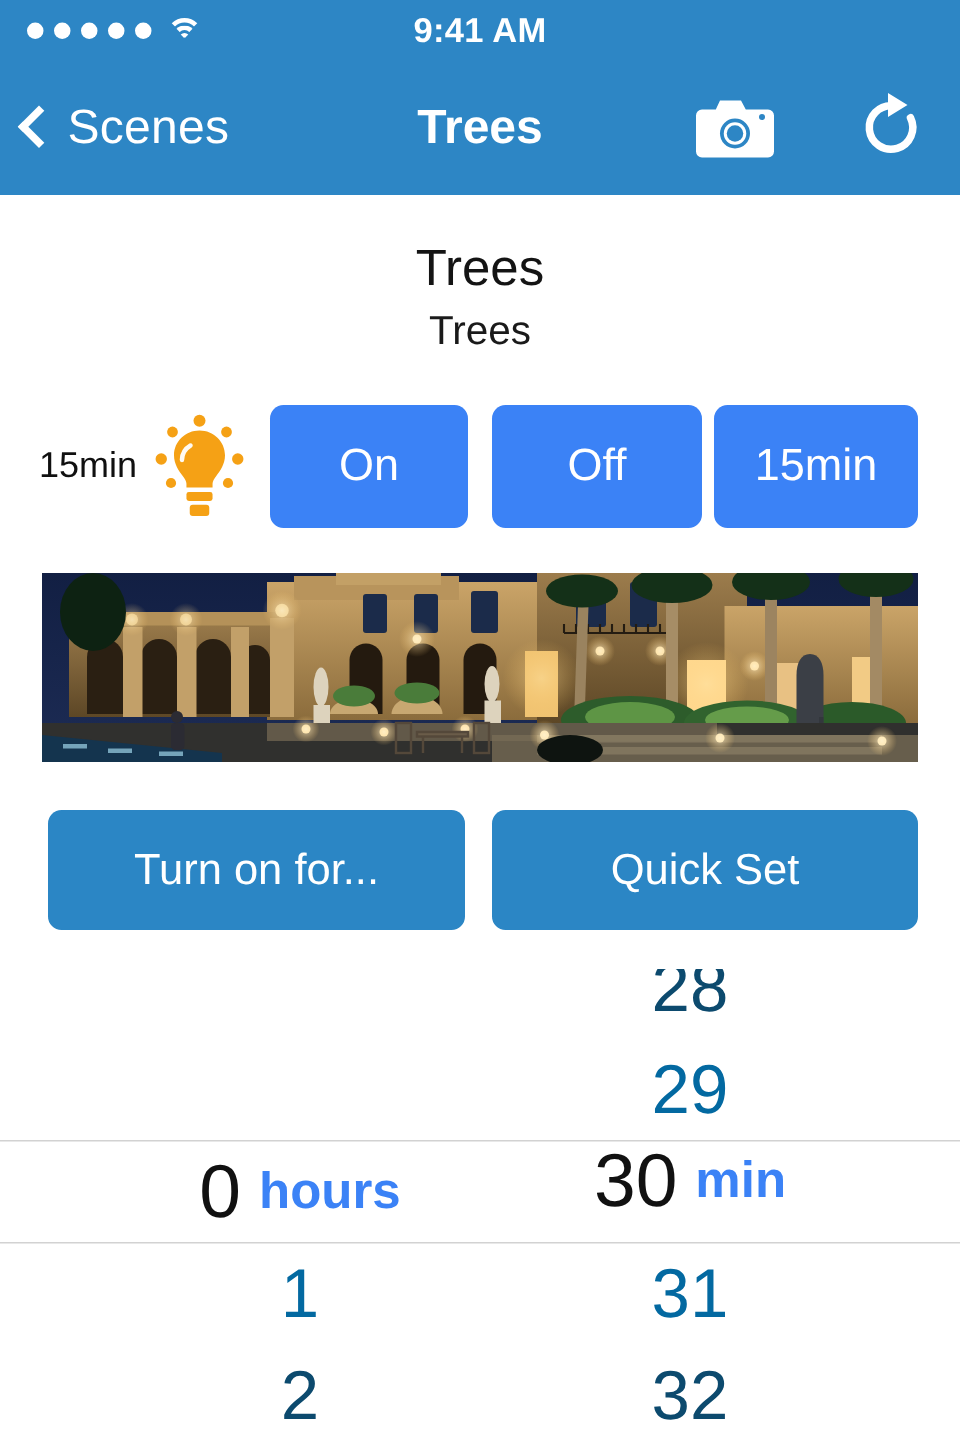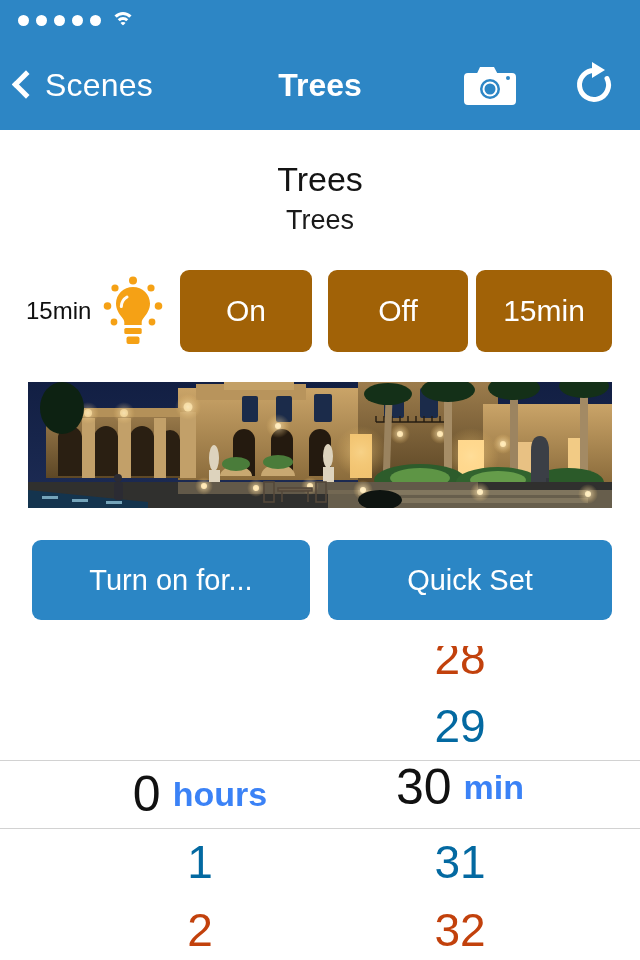--- a/index.html
+++ b/index.html
@@ -64,21 +64,21 @@
     font-size:34px; color:#141414; }
   .scene-sub   { position:absolute; top:205px; left:0; width:640px; text-align:center;
     font-size:27px; color:#1a1a1a; }
 
   
   .state-row { position:absolute; top:270px; left:0; width:640px; height:82px; }
   .state-label { position:absolute; left:26px; top:50%; transform:translateY(-50%);
     font-size:24px; color:#101010; }
   .bulb { position:absolute; left:102px; top:50%; transform:translateY(-50%); width:62px; height:70px; }
   .btn {
-    position:absolute; top:0; height:82px; background:#a16207; border:none;
+    position:absolute; top:0; height:82px; background:#3b82f6; border:none;
     border-radius:9px; color:#fff; font-size:30px; font-family:inherit;
     display:flex; align-items:center; justify-content:center; cursor:pointer;
   }
   .btn-on    { left:180px; width:132px; }
   .btn-off   { left:328px; width:140px; }
   .btn-15    { left:476px; width:136px; }
 
   
   .photo-wrap {
     position:absolute; left:28px; top:382px; width:584px; height:126px;
@@ -102,21 +102,21 @@
   .col-mins  { left:320px; width:280px; }
   .pk-row {
     position:absolute; left:0; width:280px; height:68px;
     display:flex; align-items:center; justify-content:center; gap:12px;
     font-size:46px; color:#a9a9a9; cursor:pointer;
   }
   .pk-row .unit { font-size:32px; }
   .pk-row.sel { color:#111; font-size:50px; }
   .pk-row.sel .unit { font-size:34px; font-weight:700; color:#3b82f6; }
   .pk-row.f1 { color:#0369a1; }
-  .pk-row.f2 { color:#c2410c; }
+  .pk-row.f2 { color:#0c4a6e; }
   .pk-row.f3 { color:#efefef; }
 
   .pk-line { position:absolute; left:0; width:640px; height:1px; background:#d2d2d2; }
   .pk-line.top { top:114px; }
   .pk-line.bot { top:182px; }
 </style>
 </head>
 <body>
 
 <div id="app">
@@ -129,20 +129,21 @@
           <i></i>
           <i></i>
           <i></i>
       </span>
       <span class="wifi">
         <span class="w1"></span>
           <span class="w2"></span>
           <span class="w3"></span>
       </span>
     </div>
+    <div class="sb-time">9:41 AM</div>
   </div>
 
   <div class="navbar">
     <div class="nav-back">
       <span class="chev"></span>
       <span class="nav-back-label">Scenes</span>
     </div>
     <div class="nav-title">Trees</div>
     <div class="nav-actions">
       <span>

